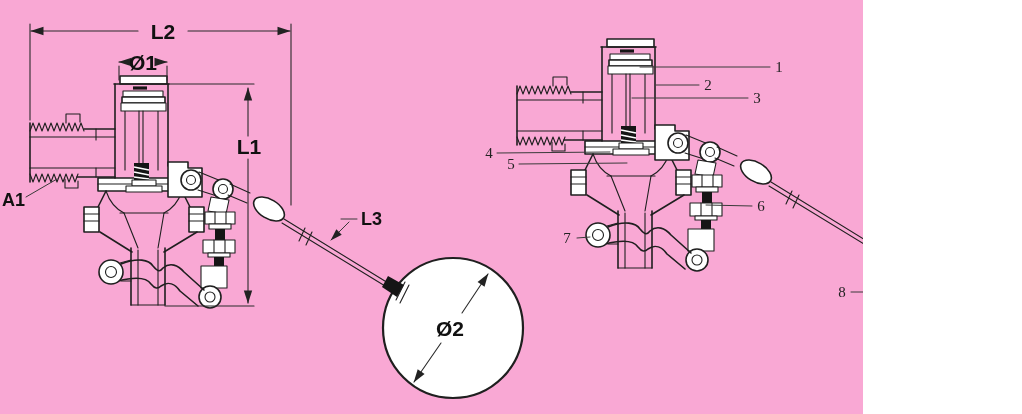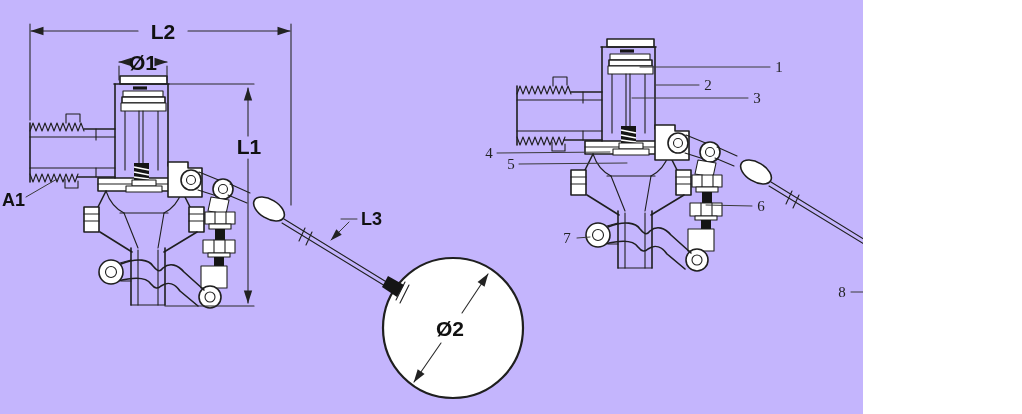--- a/index.html
+++ b/index.html
@@ -1,16 +1,16 @@
 <!DOCTYPE html>
 <html><head>
 <meta charset="utf-8">
 <style>
   html,body{margin:0;padding:0;background:#ffffff;}
-  .canvas{position:relative;width:863px;height:414px;background:#c4b5fd;overflow:hidden;
+  .canvas{position:relative;width:863px;height:414px;background:#f9a8d4;overflow:hidden;
           font-family:"Liberation Sans",sans-serif;}
   svg{display:block;}
   .o   {fill:none;stroke:#1f1f1f;stroke-width:1.6;stroke-linejoin:round;stroke-linecap:round;}
   .f1  {stroke-width:1.1;}
   .w   {fill:#ffffff;}
   .blk {fill:#151515;stroke:none;}
   .dimline{fill:none;stroke:#2a2a2a;stroke-width:1.1;stroke-linecap:round;}
   .leader {fill:none;stroke:#3a3a3a;stroke-width:1;stroke-linecap:round;}
   text.dim {font:bold 21px "Liberation Sans",sans-serif;fill:#111;}
   text.dims{font:bold 18px "Liberation Sans",sans-serif;fill:#111;}

